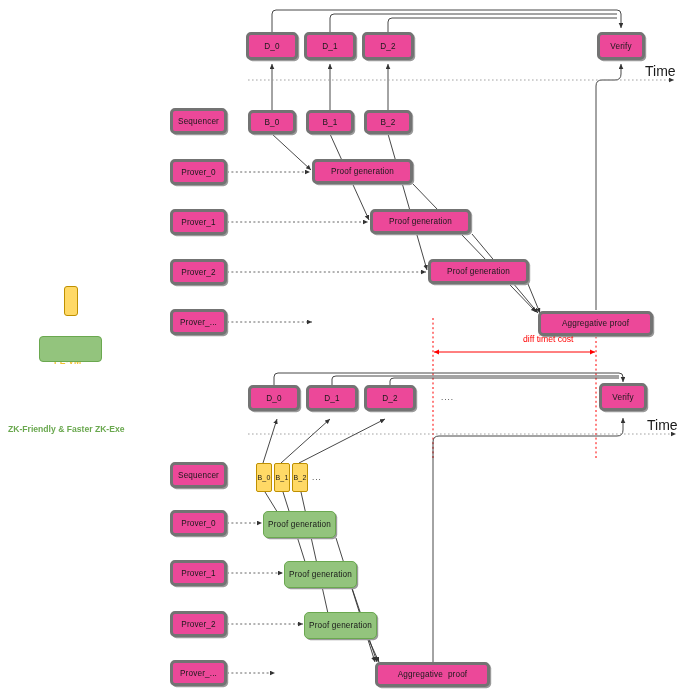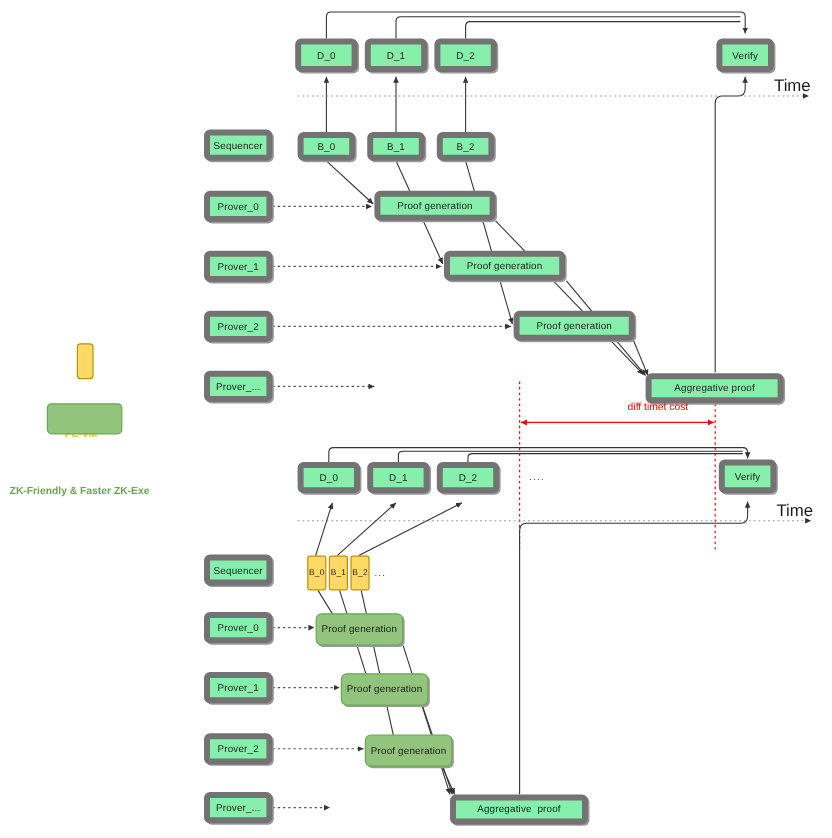--- a/index.html
+++ b/index.html
@@ -1,20 +1,20 @@
 <!DOCTYPE html>
 <html><head>
 <meta charset="utf-8">
 <style>
   html,body{margin:0;padding:0;background:#ffffff;}
   body{width:693px;height:698px;font-family:"Liberation Sans",sans-serif;}
   #stage{position:relative;width:693px;height:698px;overflow:hidden;background:#fff;}
   svg#diagram{position:absolute;left:0;top:0;width:693px;height:698px;}
-  .nodebox{position:absolute;box-sizing:border-box;border:5px solid #737373;border-radius:5px;
-           background:#86efac;display:flex;align-items:center;justify-content:center;
+  .nodebox{position:absolute;box-sizing:border-box;border:3px solid #737373;border-radius:5px;
+           background:#ec4899;display:flex;align-items:center;justify-content:center;
            font-size:8.2px;color:#1a1a1a;letter-spacing:.15px;white-space:pre;}
   .nodebox.shadow{box-shadow:1.5px 1.5px 0 -0.3px #9a9a9a;}
   .yellowbox{background:#FFD966;border:1px solid #BF9000;}
   .greenbox{background:#93C47D;border:1px solid #6AA84F;}
   .label{position:absolute;font-size:14px;color:#1a1a1a;white-space:pre;}
   .redlabel{position:absolute;font-size:8.6px;color:#FF0000;white-space:pre;}
   .legend-text{position:absolute;font-size:8.6px;font-weight:bold;white-space:pre;margin-top:36px;}
   .legend-yellow-text{color:#F1C232;}
   .legend-green-text{color:#6AA84F;}
   .dots{position:absolute;font-size:8.2px;color:#444;letter-spacing:1px;}
@@ -117,21 +117,21 @@
       <path d="M336,538 L375,662" marker-end="url(#ah)"></path>
       <path d="M352,588 L377,662" marker-end="url(#ah)"></path>
       <path d="M368,638 L379,662" marker-end="url(#ah)"></path>
     </g>
   </svg>
 
   <div class="nodebox yellowbox" style="left:64px;top:286px;width:14px;height:30px;border-radius:3px;"></div>
   <div class="legend-text legend-yellow-text" style="left:54px;top:320px;">PE-VM</div>
 
   <div class="nodebox greenbox" style="left:39px;top:336px;width:63px;height:26px;border-radius:4px;"></div>
-  <div class="legend-text legend-green-text" style="left:8px;top:368px;">ZK-Friendly &amp; Faster ZK-Exe</div>
+  <div class="legend-text legend-green-text" style="left:8px;top:388px;">ZK-Friendly &amp; Faster ZK-Exe</div>
 
   <div class="nodebox shadow" style="left:246px;top:32px;width:52px;height:28px;">D_0</div>
   <div class="nodebox shadow" style="left:304px;top:32px;width:52px;height:28px;">D_1</div>
   <div class="nodebox shadow" style="left:362px;top:32px;width:52px;height:28px;">D_2</div>
   <div class="nodebox shadow" style="left:597px;top:32px;width:48px;height:28px;">Verify</div>
 
   <div class="label" style="left:645px;top:63px;">Time</div>
 
   <div class="nodebox shadow" style="left:170px;top:108px;width:57px;height:26px;">Sequencer</div>
   <div class="nodebox shadow" style="left:170px;top:159px;width:57px;height:26px;">Prover_0</div>

